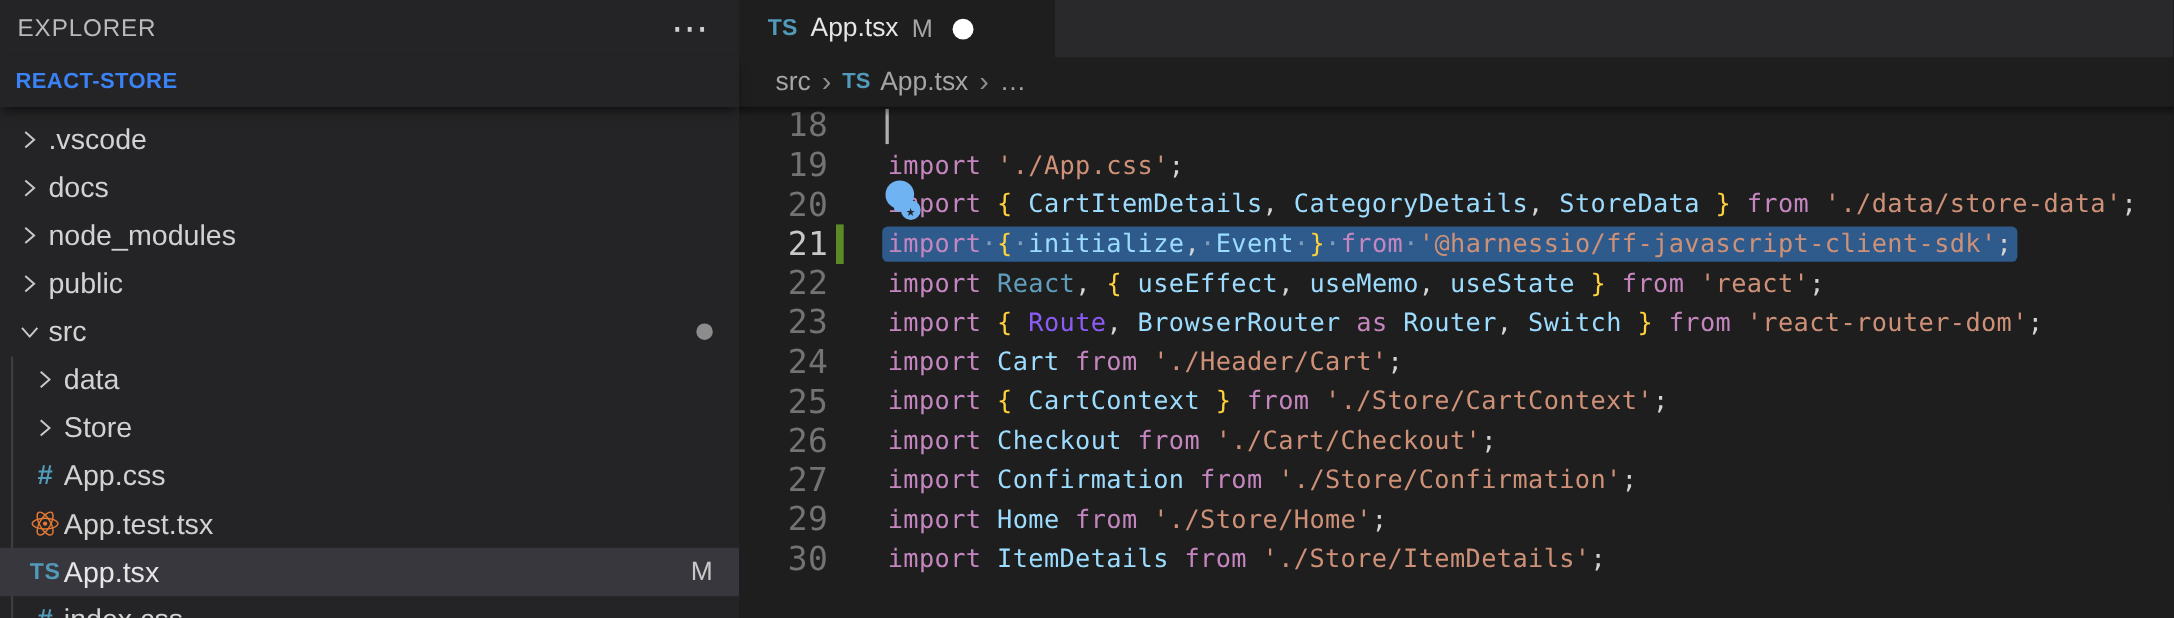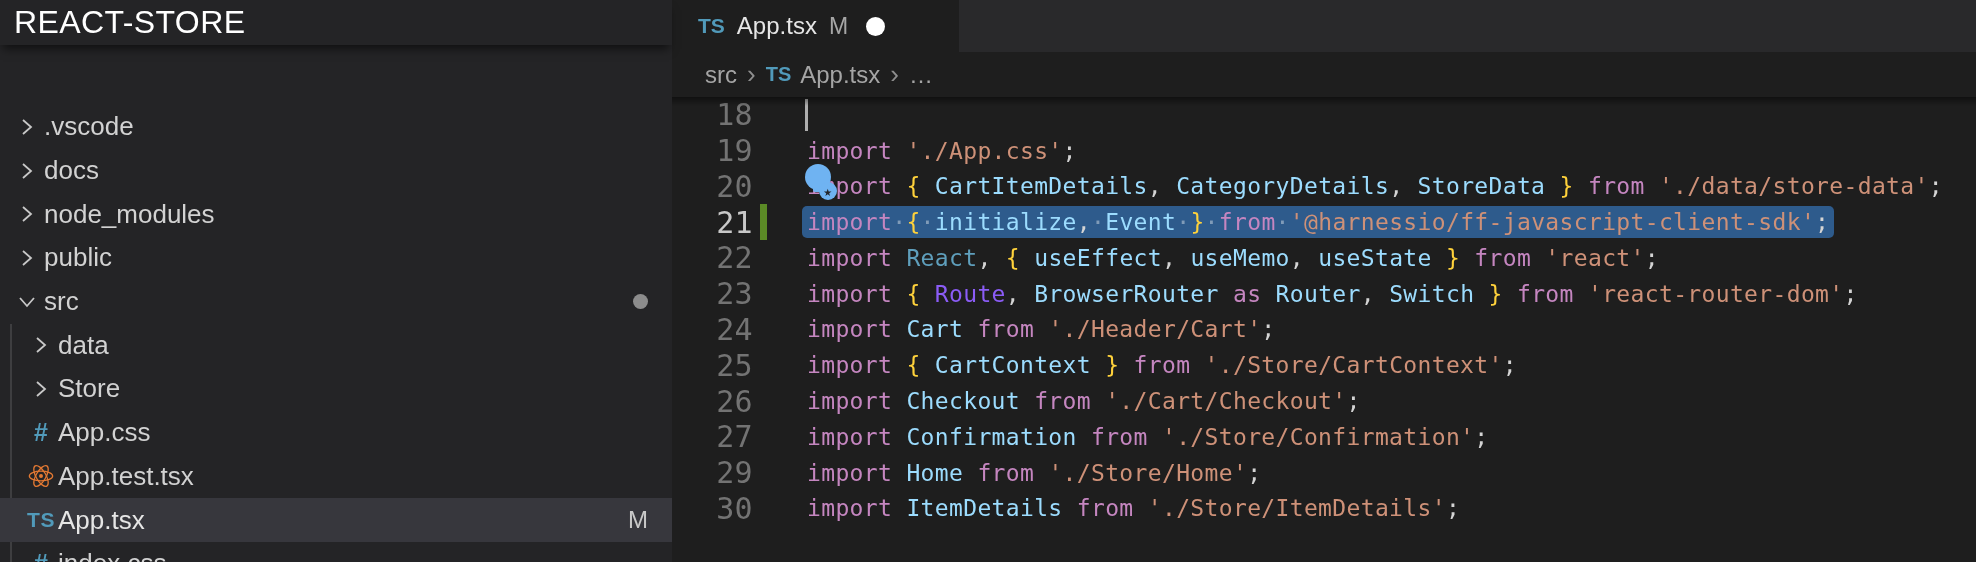--- a/index.html
+++ b/index.html
@@ -6,21 +6,21 @@
   .app{position:relative;width:1976px;height:562px;overflow:hidden;
        font-family:"Liberation Sans",sans-serif;-webkit-font-smoothing:antialiased;}
 
   
   .sidebar{position:absolute;left:0;top:0;width:672px;height:562px;background:#242426;}
   .explorer-header{height:52px;display:flex;align-items:center;padding:0 26px 0 16px;}
   .explorer-title{color:#BABABA;font-size:22px;letter-spacing:.8px;}
   .explorer-dots{margin-left:auto;color:#CFCFCF;font-size:34px;line-height:10px;letter-spacing:2px;cursor:pointer;}
   .section-header{height:45px;display:flex;align-items:center;padding-left:14px;position:relative;z-index:3;
                   box-shadow:0 7px 9px -3px rgba(0,0,0,.55);}
-  .section-title{color:#ffffff;font-size:32px;font-weight:normal;letter-spacing:.4px;}
+  .section-title{color:#3b82f6;font-size:20px;font-weight:bold;letter-spacing:.4px;}
   .tree{position:absolute;left:0;top:97px;right:0;bottom:0;overflow:hidden;padding-top:8px;z-index:1;}
   .indent-guide{position:absolute;left:10px;top:227px;bottom:0;width:2px;background:#3E3E40;}
   .tree-row{height:43.7px;display:flex;align-items:center;position:relative;color:#D2D2D2;font-size:26px;cursor:pointer;}
   .tree-row.sel{background:#37373D;color:#E6E6E6;}
   .tree-row .slot{width:34px;display:flex;align-items:center;justify-content:center;flex:none;}
   .ind0{padding-left:10px;} .ind1{padding-left:24px;}
   .ficon{font-weight:bold;color:#519ABA;}
   .ficon.css{font-size:25px;} .ficon.ts{font-size:21px;letter-spacing:.5px;}
   .row-badge{margin-left:auto;margin-right:24px;color:#C8C8C8;font-size:24px;}
   .dot-badge{margin-left:auto;margin-right:24px;width:15px;height:15px;border-radius:50%;background:#8C8C8C;}
@@ -54,20 +54,24 @@
   .tk-lnk{color:#8b5cf6;text-underline-offset:4px;cursor:pointer;}
   .ws{color:#7F9BB8;}
   .lightbulb{position:absolute;left:130px;top:66px;z-index:6;cursor:pointer;}
 </style>
 </head>
 <body>
 
 <div class="app">
 
   <aside class="sidebar">
+    <div class="explorer-header">
+      <span class="explorer-title">EXPLORER</span>
+      <span class="explorer-dots">⋯</span>
+    </div>
     <div class="section-header">
       <span class="section-title">REACT-STORE</span>
     </div>
     <div class="tree">
       <div class="indent-guide"></div>
     <div class="tree-row ind0">
           <span class="slot">
             <svg width="26" height="26" viewBox="0 0 26 26" fill="none" stroke="#C8C8C8" stroke-width="1.8">
               <polyline points="9,6 17,13 9,20"></polyline>
             </svg>

